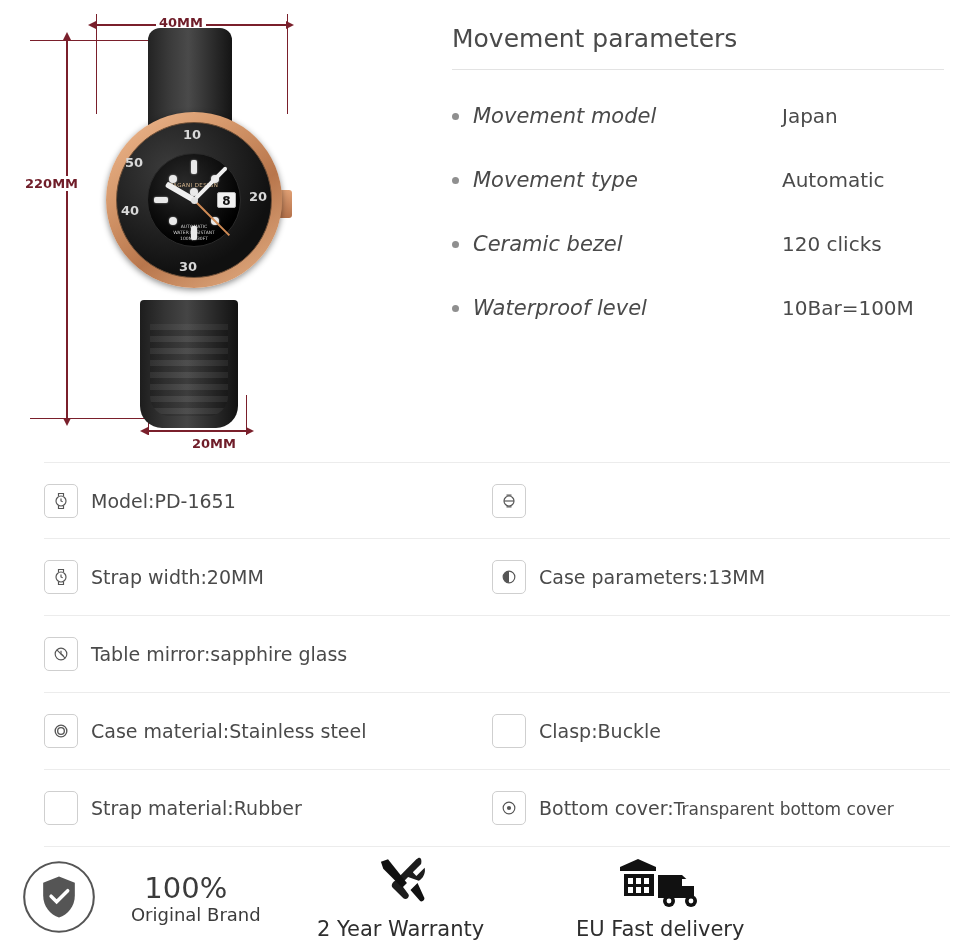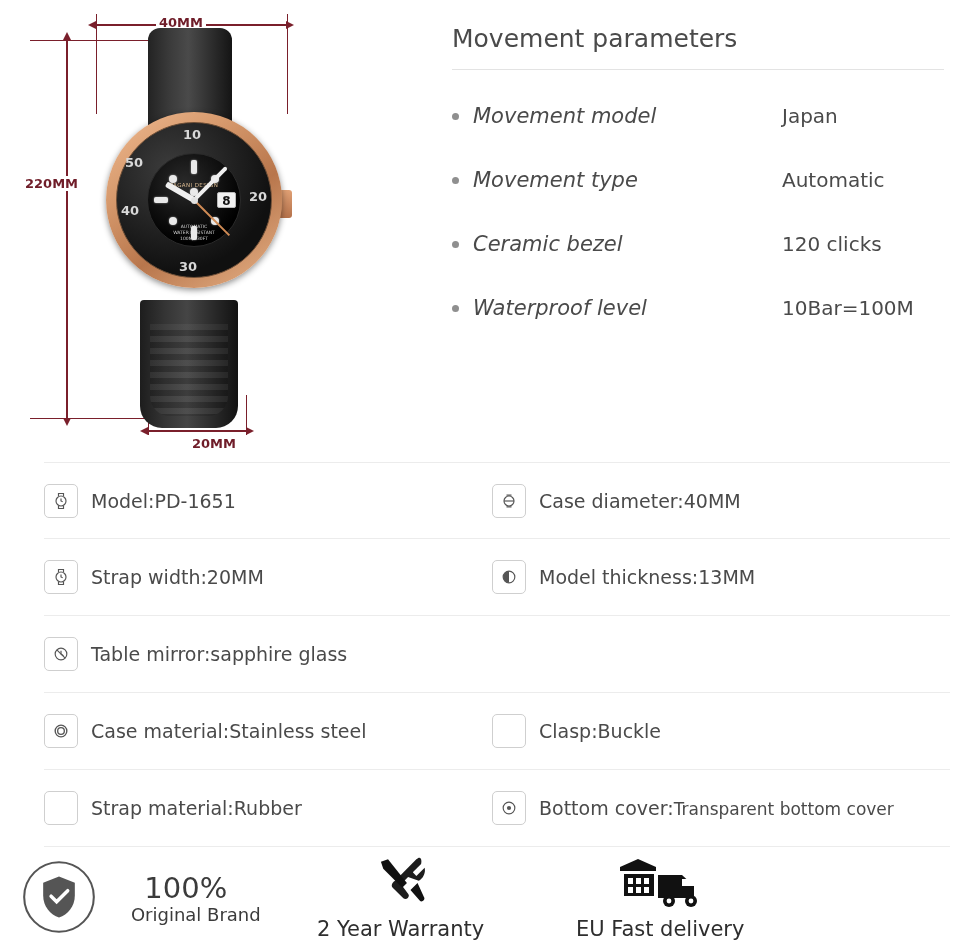--- a/index.html
+++ b/index.html
@@ -256,21 +256,20 @@
         <span class="spec-text">Model:PD-1651</span>
       </div>
       <div class="spec-cell right">
         <span class="spec-icon">
           <svg width="20" height="20" viewBox="0 0 24 24" fill="none" stroke="#555" stroke-width="1.4">
             <circle cx="12" cy="12" r="6"></circle>
               <path d="M6 12h12"></path>
               <path d="M9 5h6M9 19h6"></path>
           </svg>
         </span>
-        <span class="spec-text">Case diameter:40MM</span>
       </div>
     </div>
 
     <div class="spec-row">
       <div class="spec-cell left">
         <span class="spec-icon">
           <svg width="20" height="20" viewBox="0 0 24 24" fill="none" stroke="#555" stroke-width="1.4">
             <circle cx="12" cy="12" r="6"></circle>
               <path d="M9 6V3h6v3M9 18v3h6v-3"></path>
               <path d="M12 9v3l2 1"></path>
@@ -278,21 +277,21 @@
         </span>
         <span class="spec-text">Strap width:20MM</span>
       </div>
       <div class="spec-cell right">
         <span class="spec-icon">
           <svg width="20" height="20" viewBox="0 0 24 24" fill="none" stroke="#555" stroke-width="1.4">
             <circle cx="12" cy="12" r="7"></circle>
               <path d="M12 5a7 7 0 0 0 0 14" fill="#555" stroke="none"></path>
           </svg>
         </span>
-        <span class="spec-text">Model thickness:13MM</span>
+        <span class="spec-text">Case parameters:13MM</span>
       </div>
     </div>
 
     <div class="spec-row">
       <div class="spec-cell right">
         <span class="spec-icon">
           <svg width="20" height="20" viewBox="0 0 24 24" fill="none" stroke="#555" stroke-width="1.4">
             <circle cx="12" cy="12" r="7"></circle>
               <path d="M12 8v4l3 2"></path>
               <path d="M7 7l10 10"></path>

